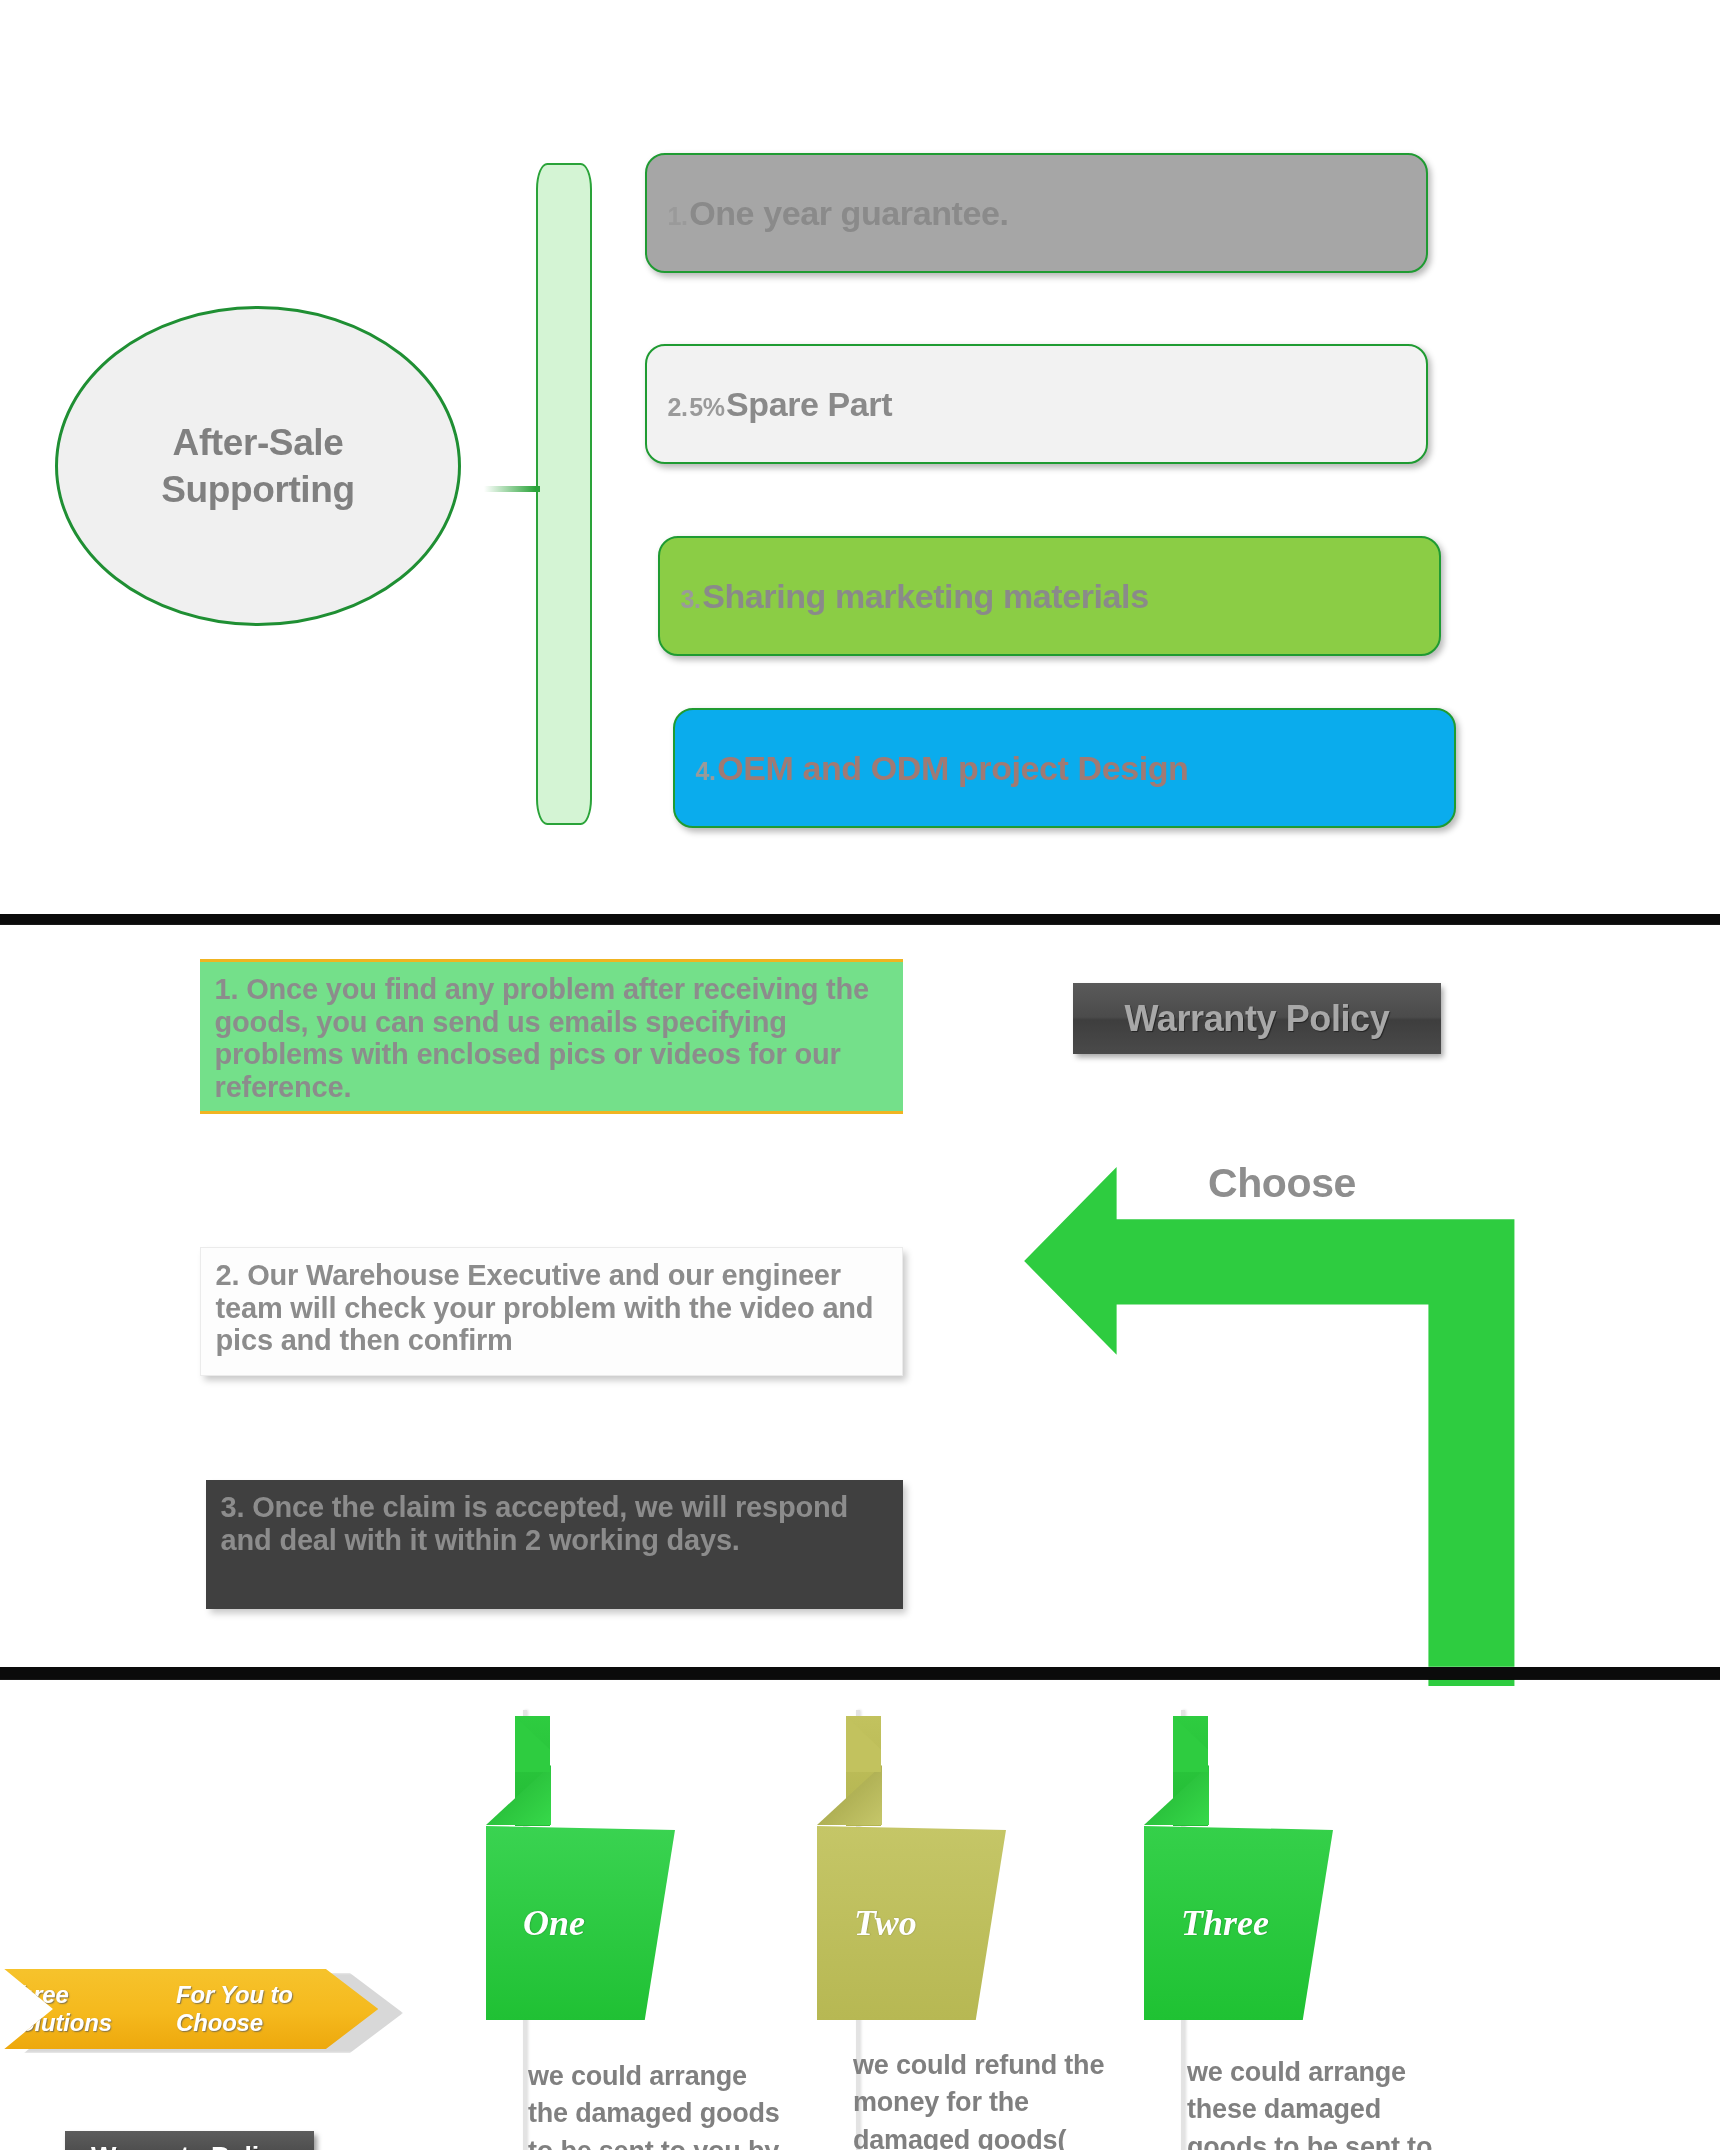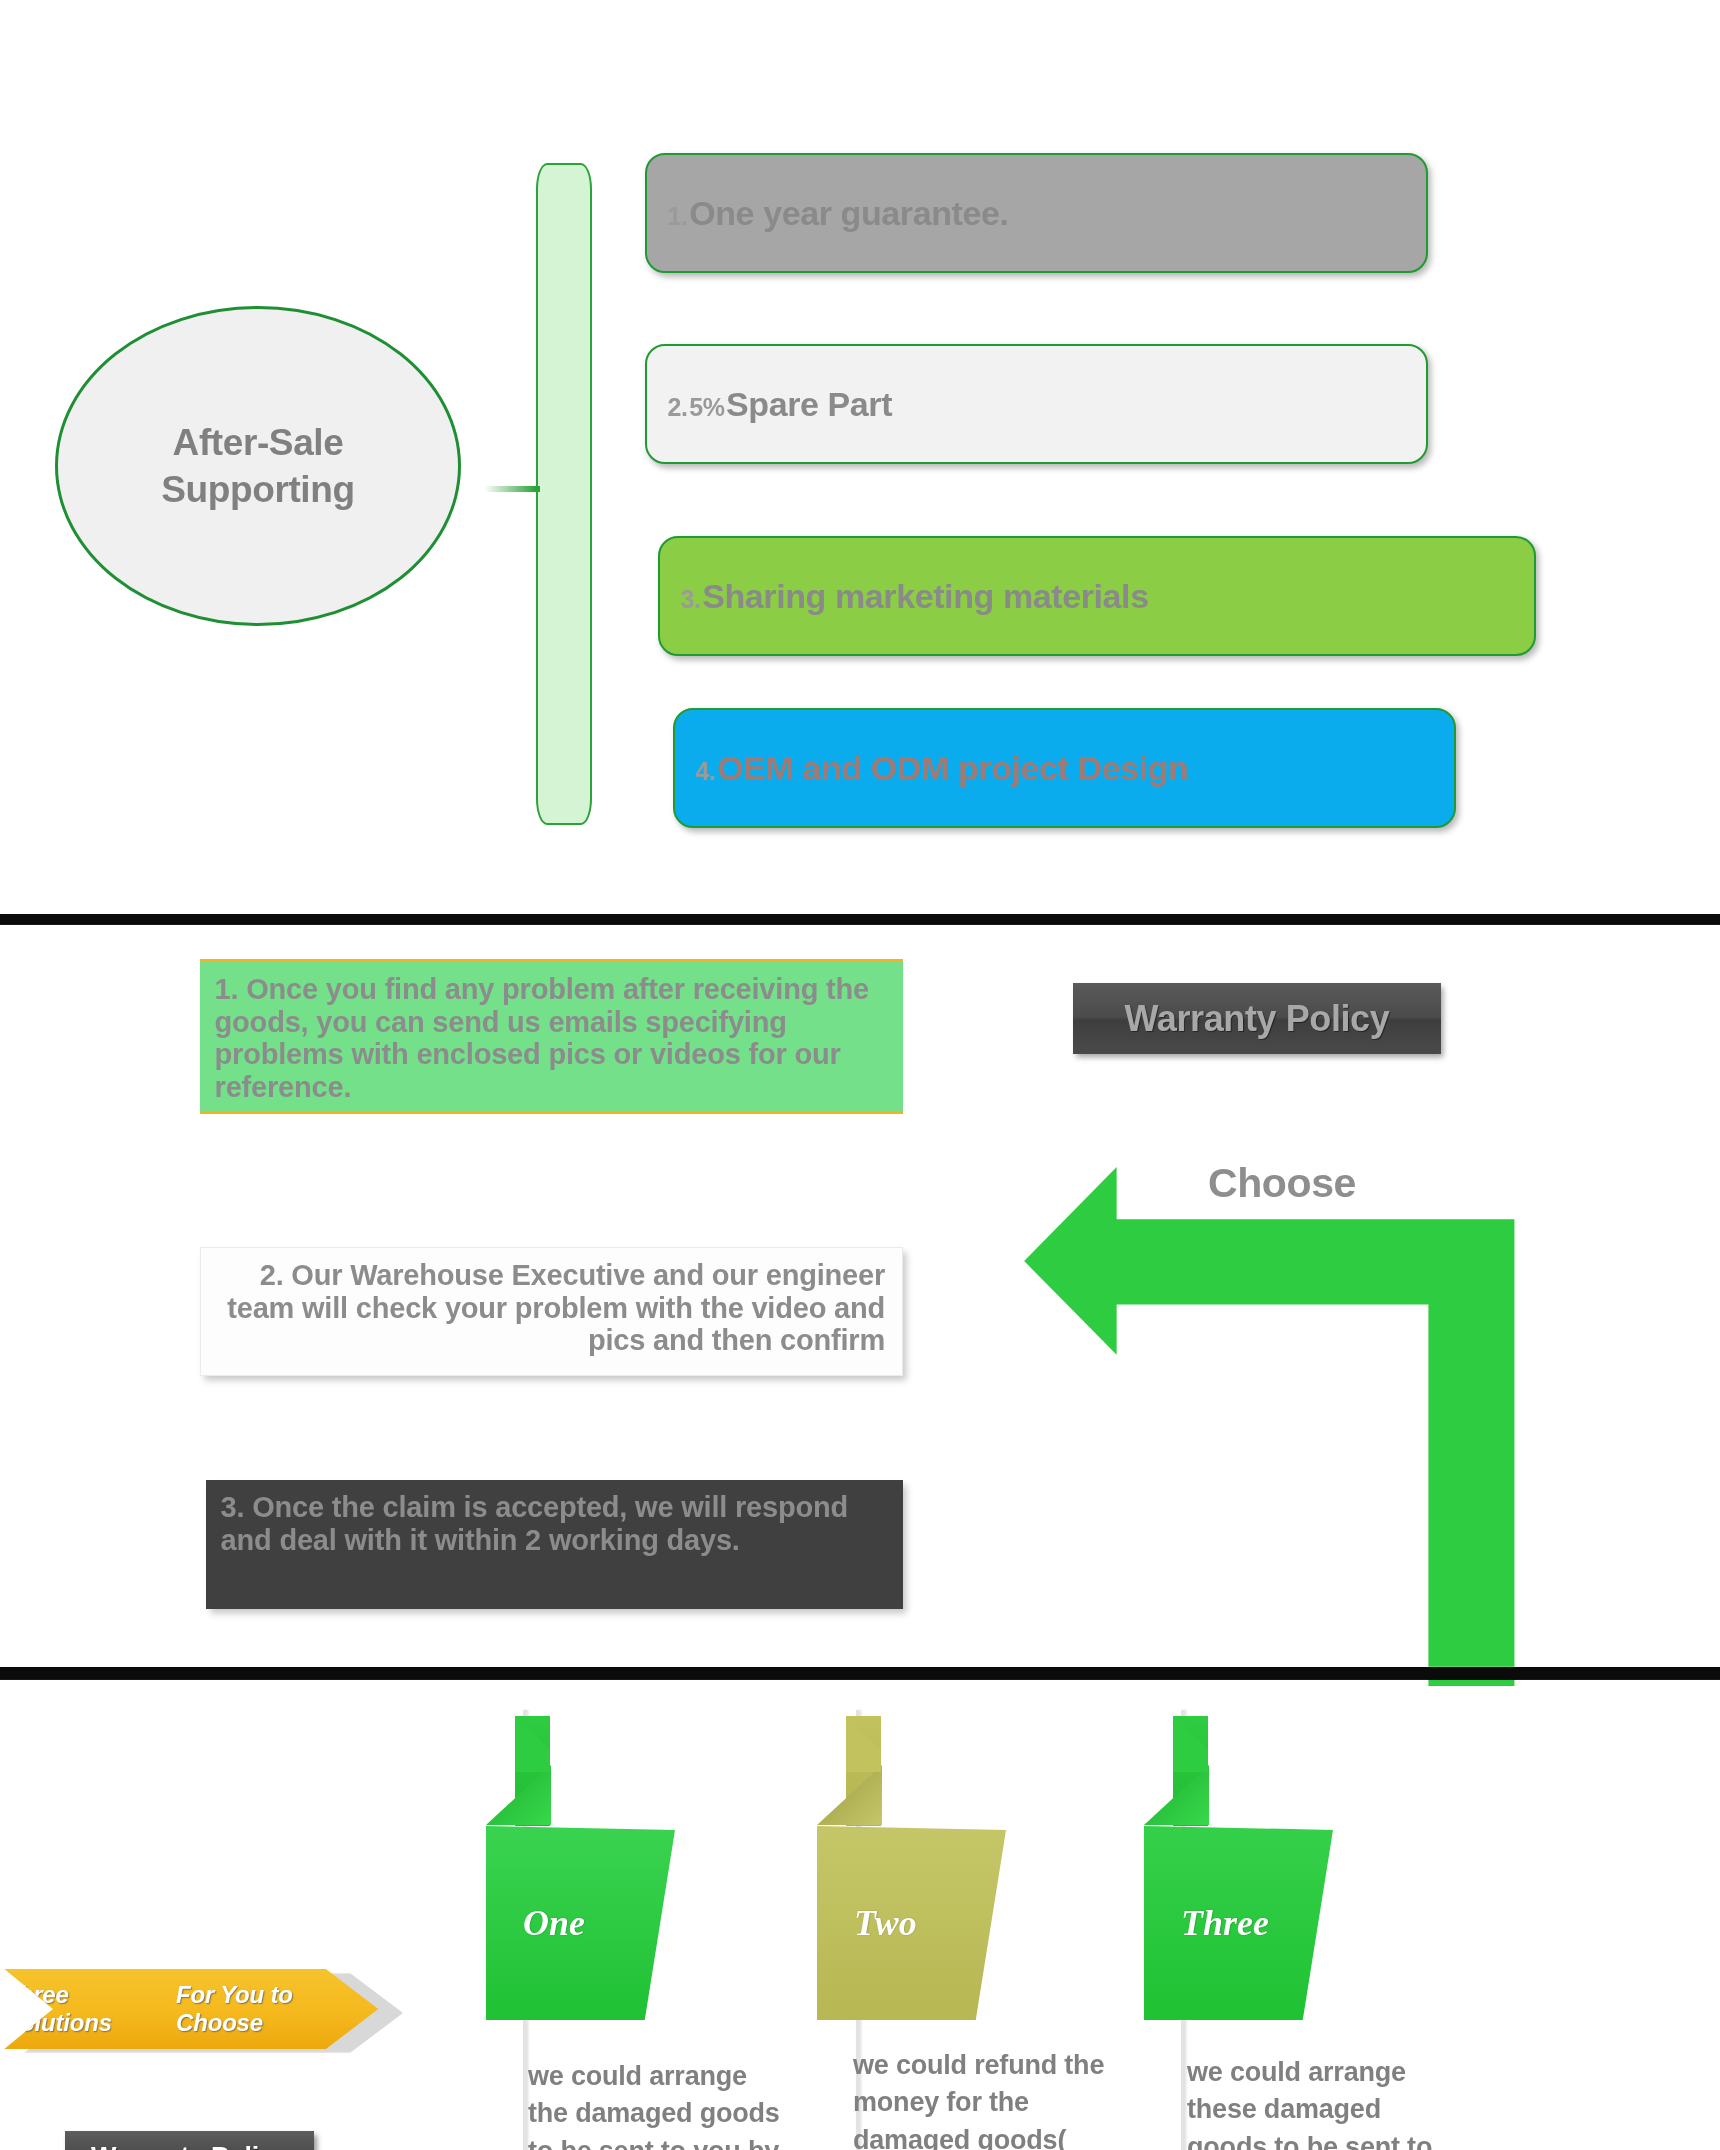--- a/index.html
+++ b/index.html
@@ -56,21 +56,21 @@
   }
   .pill .txt{
     padding-left:20.6px; font-weight:bold; color:#8a8a8a;
     letter-spacing:-0.4px; white-space:nowrap;
   }
   .pill .num{font-size:25px; font-weight:bold; color:#9a9a9a;}
   .pill .body{font-size:34px;}
 
   .pill1{left:645px; top:153px;  width:783px; height:120px; background:#a6a6a6;}
   .pill2{left:645px; top:344px;  width:783px; height:120px; background:#f2f2f2;}
-  .pill3{left:658px; top:536px; width:878px; height:120px; background:#8bcd45;text-align:right;}
+  .pill3{left:658px; top:536px; width:783px; height:120px; background:#8bcd45;text-align:right;}
   .pill4{left:673px; top:708px; width:783px; height:120px; background:#0aaced;}
   .pill4 .txt{color:#a07a74;}
 
   
   .note{
     position:absolute; box-sizing:border-box;
     color:#8c8c8c; font-weight:bold; letter-spacing:-0.2px;
     padding:11.2px 17px 11.2px 14.6px;
     font-size:29px; line-height:1.12;
   }
@@ -78,21 +78,20 @@
     left:200px; top:959px; width:703px; height:155px;
     background:#74e08a;
     border-top:3px solid #f0b422;
     border-bottom:3px solid #f0b422;
   }
   .note-b{
     left:200px; top:1247px; width:703px; height:129px;
     background:#fdfdfd;
     border:0.9px solid #ebebeb;
     box-shadow:4.3px 5.2px 6.9px rgba(0,0,0,.22);
-    text-align:right;
   }
   .note-c{
     left:206px; top:1480px; width:697px; height:129px;
     background:#404040;
     box-shadow:4.3px 5.2px 6.9px rgba(0,0,0,.22);
   }
 
   .warranty-plate{
     position:absolute; left:1073px; top:983px; width:368px; height:71px;
     background:linear-gradient(to bottom,#5a5a5a 0%,#4b4b4b 48%,#3e3e3e 52%,#4a4a4a 100%);

